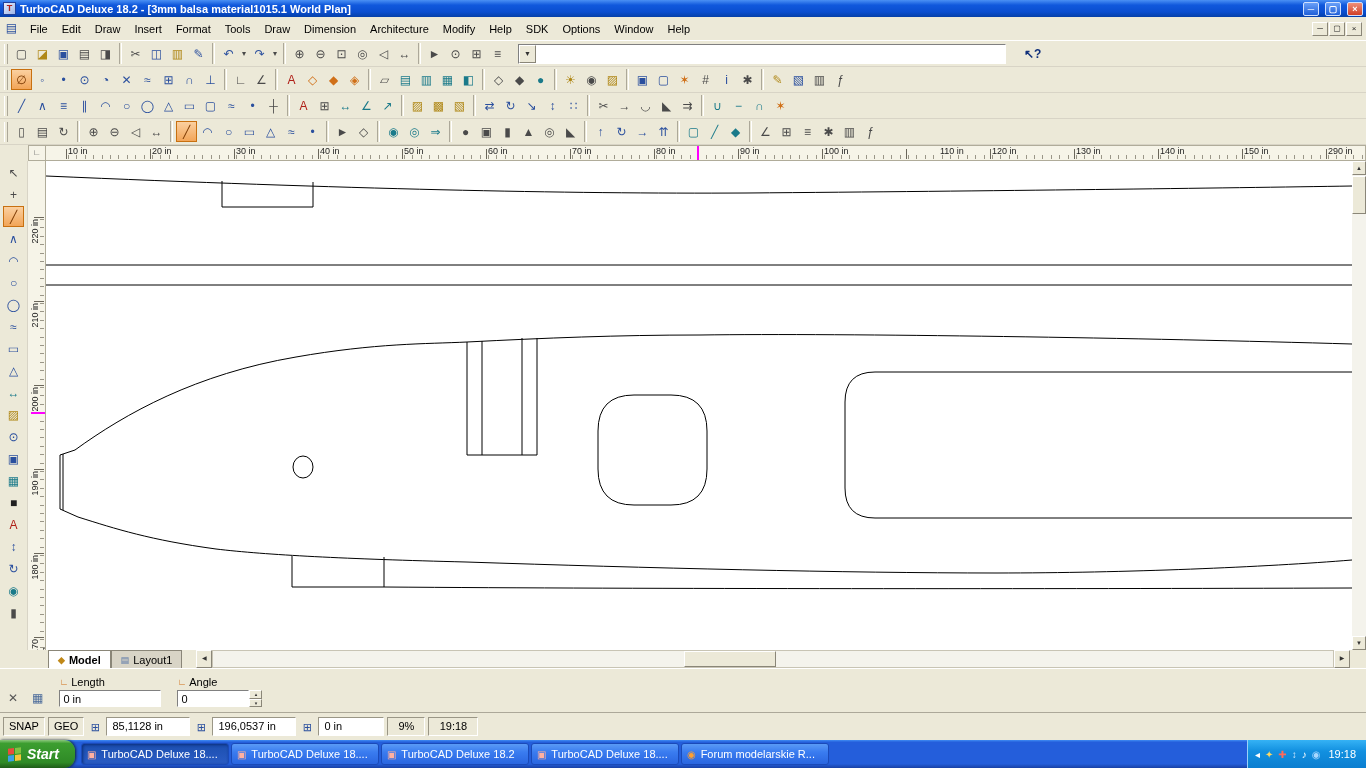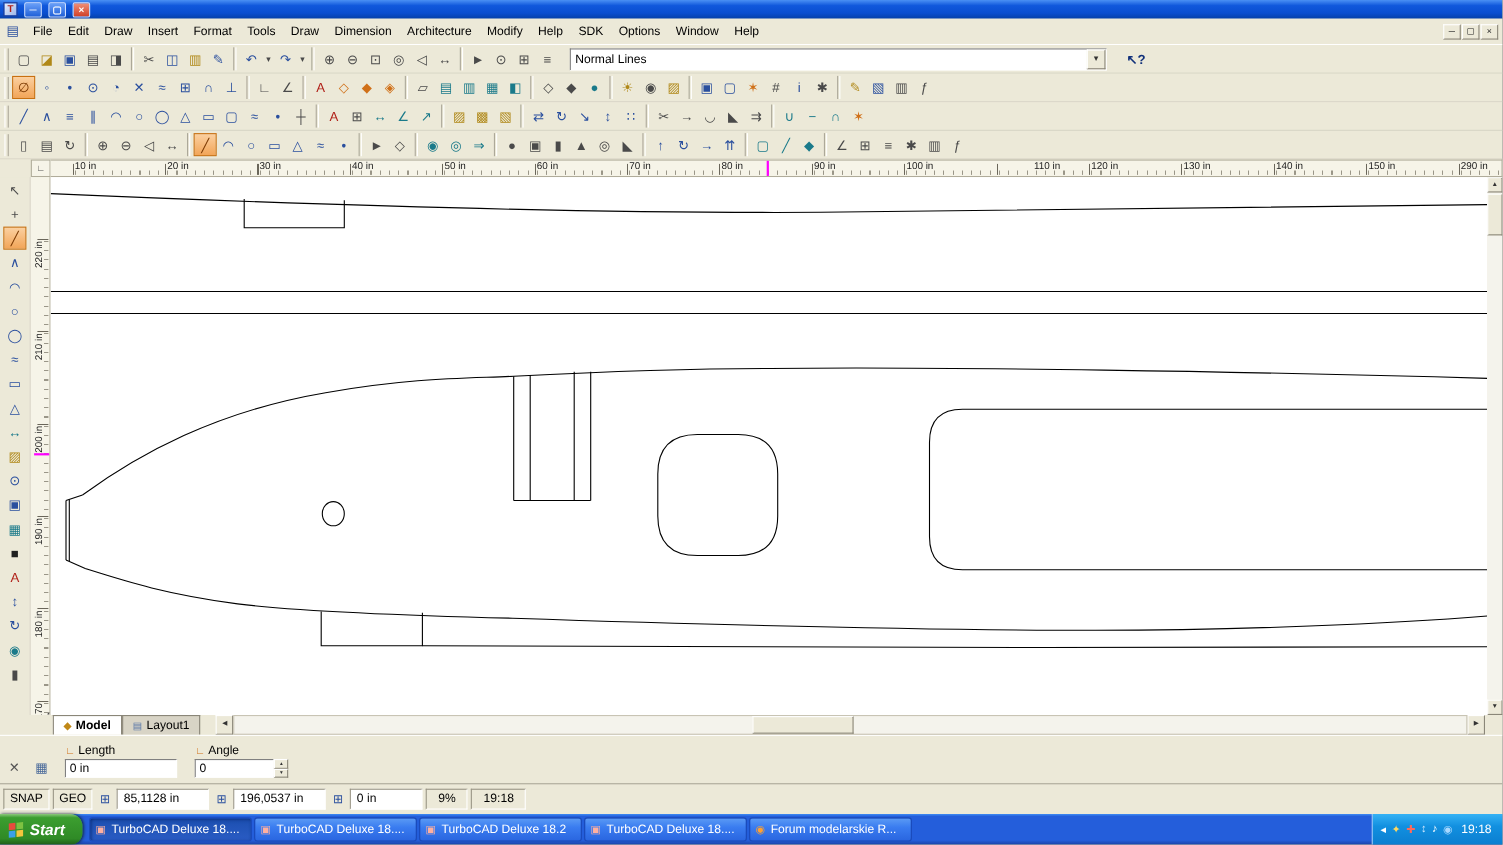--- a/index.html
+++ b/index.html
@@ -143,20 +143,21 @@
   .tray .tray-ic { font-size:10px; }
   .tray .clock { font-size:11px; margin-left:3px; }
 </style>
 </head>
 <body>
 
 <div id="screen">
 
   <div class="titlebar">
     <span class="app-icon">T</span>
+    <span class="title-text">TurboCAD Deluxe 18.2 - [3mm balsa material1015.1 World Plan]</span>
     <span class="win-btn">─</span>
     <span class="win-btn">▢</span>
     <span class="win-btn close">×</span>
   </div>
 
   <div class="menubar">
     <span class="doc-icon">▤</span>
     <div style="display:flex">
         <span class="menu-item">File</span>
         <span class="menu-item">Edit</span>
@@ -206,21 +207,20 @@
         <span class="icon" title="zoom-extents" style="color: rgb(74, 74, 74);">◎</span>
         <span class="icon" title="previous-view" style="color: rgb(74, 74, 74);">◁</span>
         <span class="icon" title="pan" style="color: rgb(74, 74, 74);">↔</span>
         <span class="tsep"></span>
         <span class="icon" title="selector" style="color: rgb(74, 74, 74);">►</span>
         <span class="icon" title="snap-toggle" style="color: rgb(74, 74, 74);">⊙</span>
         <span class="icon" title="grid-toggle" style="color: rgb(74, 74, 74);">⊞</span>
         <span class="icon" title="layer-manager" style="color: rgb(74, 74, 74);">≡</span>
       </span>
     <div class="combo">
-      <span class="combo-text">Normal Lines</span>
       <span class="combo-btn">▼</span>
     </div>
     <span class="icon help-cursor">↖?</span>
   </div>
 
   <div class="tb">
     <span class="grip"></span>
     <span style="display:flex">
         <span class="icon hl" title="no-snap" style="color: rgb(122, 56, 0);">∅</span>
         <span class="icon" title="snap-vertex" style="color: rgb(42, 79, 158);">◦</span>

